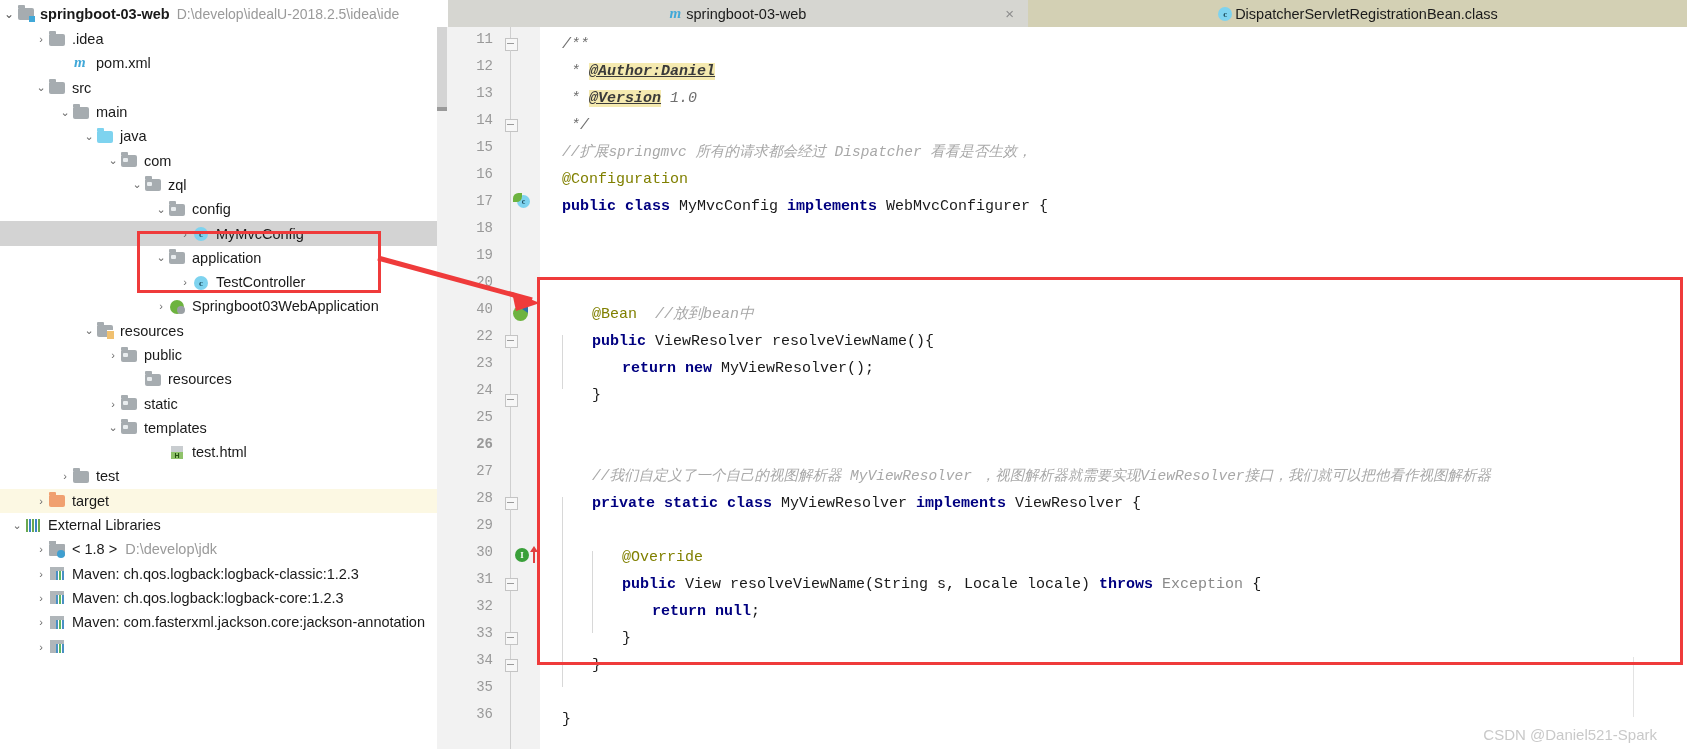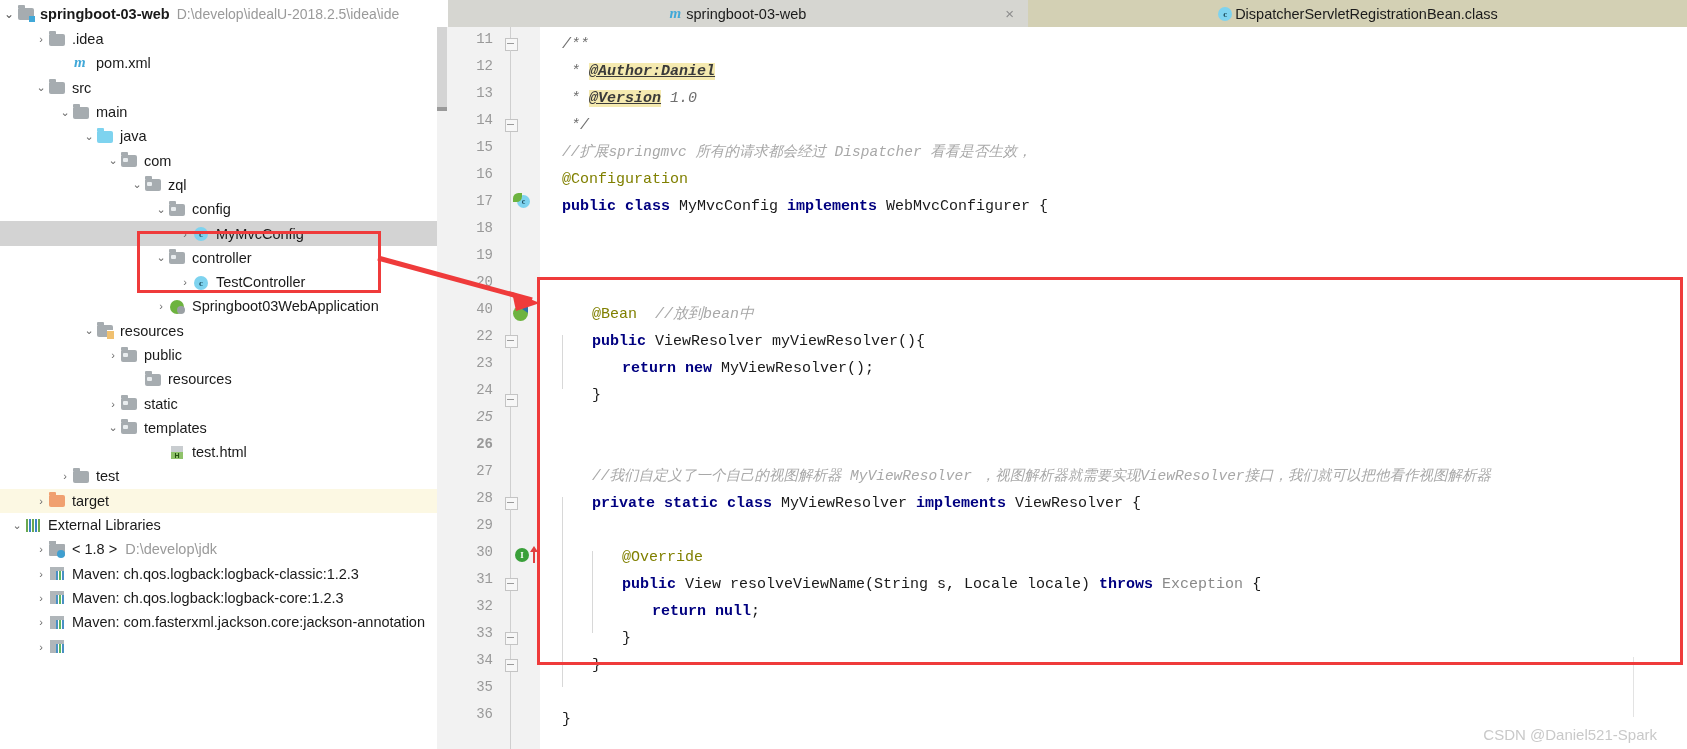--- a/index.html
+++ b/index.html
@@ -206,21 +206,21 @@
           <span class="cls">c</span>
         </span>
         <span class="lbl">MyMvcConfig</span>
       </div>
       <div class="row">
         <span style="width:153px;flex:none;"></span>
         <span class="arrow">⌄</span>
         <span class="ic">
           <span class="folder open"></span>
         </span>
-        <span class="lbl">controller</span>
+        <span class="lbl">application</span>
       </div>
       <div class="row">
         <span style="width:177px;flex:none;"></span>
         <span class="arrow">›</span>
         <span class="ic">
           <span class="cls">c</span>
         </span>
         <span class="lbl">TestController</span>
       </div>
       <div class="row">
@@ -387,21 +387,21 @@
         </div>
         <div class="lnrow" style="top: 297px;">
           <span class="lnum">22</span>
         </div>
         <div class="lnrow" style="top: 324px;">
           <span class="lnum">23</span>
         </div>
         <div class="lnrow" style="top: 351px;">
           <span class="lnum">24</span>
         </div>
-        <div class="lnrow" style="top: 378px; font-style: italic;">
+        <div class="lnrow" style="top: 378px;">
           <span class="lnum">25</span>
         </div>
         <div class="lnrow" style="top: 405px; font-weight: bold;">
           <span class="lnum">26</span>
         </div>
         <div class="lnrow" style="top: 432px;">
           <span class="lnum">27</span>
         </div>
         <div class="lnrow" style="top: 459px;">
           <span class="lnum">28</span>
@@ -500,21 +500,21 @@
       <div class="cl" style="top:85px;left:22px;"><span class="doc"> */</span></div>
 
       <div class="cl" style="top:112px;left:22px;font-size:14.5px;"><span class="cmt">//扩展springmvc 所有的请求都会经过 Dispatcher 看看是否生效，</span></div>
 
       <div class="cl" style="top:139px;left:22px;"><span class="anno">@Configuration</span></div>
 
       <div class="cl" style="top:166px;left:22px;"><span class="kw">public class</span><span> MyMvcConfig </span><span class="kw">implements</span><span> WebMvcConfigurer {</span></div>
 
       <div class="cl" style="top:274px;left:52px;"><span class="anno">@Bean</span><span class="cmt">  //放到bean中</span></div>
 
-      <div class="cl" style="top:301px;left:52px;"><span class="kw">public</span><span> ViewResolver myViewResolver(){</span></div>
+      <div class="cl" style="top:301px;left:52px;"><span class="kw">public</span><span> ViewResolver resolveViewName(){</span></div>
 
       <div class="cl" style="top:328px;left:82px;"><span class="kw">return new</span><span> MyViewResolver();</span></div>
 
       <div class="cl" style="top:355px;left:52px;"><span>}</span></div>
 
       <div class="cl" style="top:436px;left:52px;font-size:14.5px;"><span class="cmt">//我们自定义了一个自己的视图解析器 MyViewResolver ，视图解析器就需要实现ViewResolver接口，我们就可以把他看作视图解析器</span></div>
 
       <div class="cl" style="top:463px;left:52px;"><span class="kw">private static class</span><span> MyViewResolver </span><span class="kw">implements</span><span> ViewResolver {</span></div>
 
       <div class="cl" style="top:517px;left:82px;"><span class="anno">@Override</span></div>

